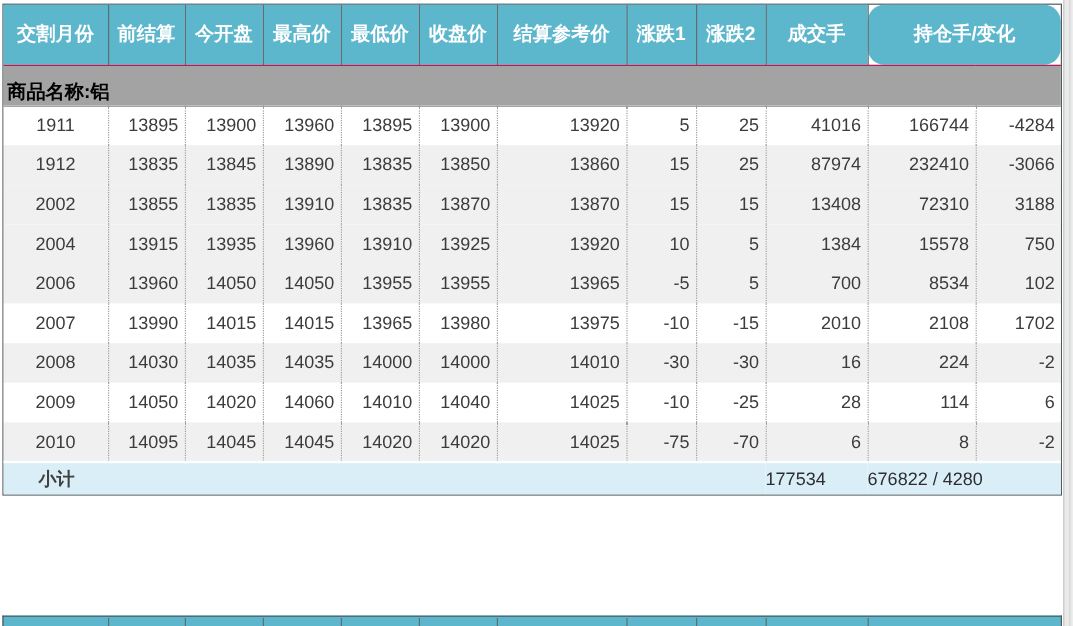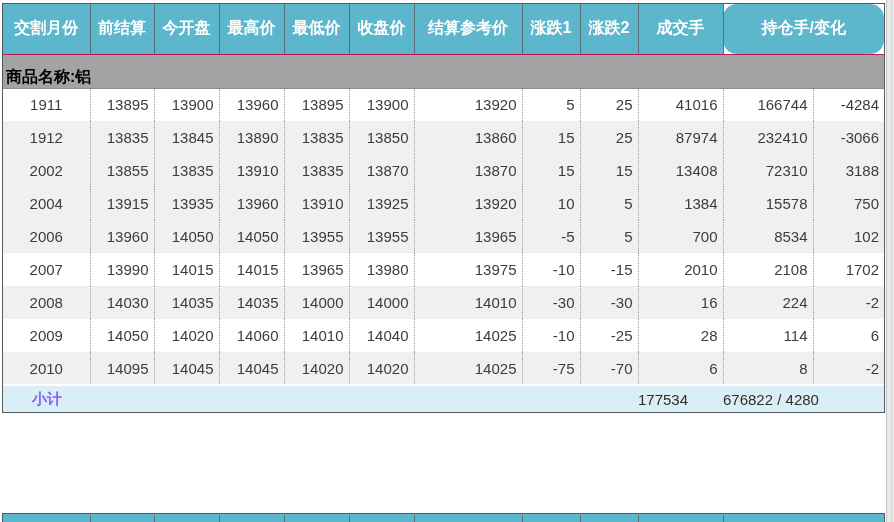--- a/index.html
+++ b/index.html
@@ -40,21 +40,21 @@
   tbody.data td:first-child { text-align:center; padding:0; }
   tbody.data td:last-child { border-right:none; }
   tbody.data tr.alt td { background:#f0f0f0; }
 
   
   .subtotal-row td {
     background:#daeef8; height:27px; font-size:15px; color:#2e2e2e;
     border-top:2px solid #ffffff; text-align:left; padding:0 4px 0 0;
   }
   .subtotal-row td.sub-label {
-    text-align:left; font-weight:bold; color:#8b5cf6; font-size:15px;
+    text-align:left; font-weight:bold; color:#404040; font-size:15px;
     padding-left:29px;
   }
 
   
   .next-header-strip {
     position:absolute; left:2px; top:513px; width:883px; height:9px;
     background:#5db7cc; border:1px solid #4f5a5e; border-bottom:none;
   }
   .next-header-strip .vdiv {
     position:absolute; top:1px; bottom:0; width:1px; background:#5d6f74;

